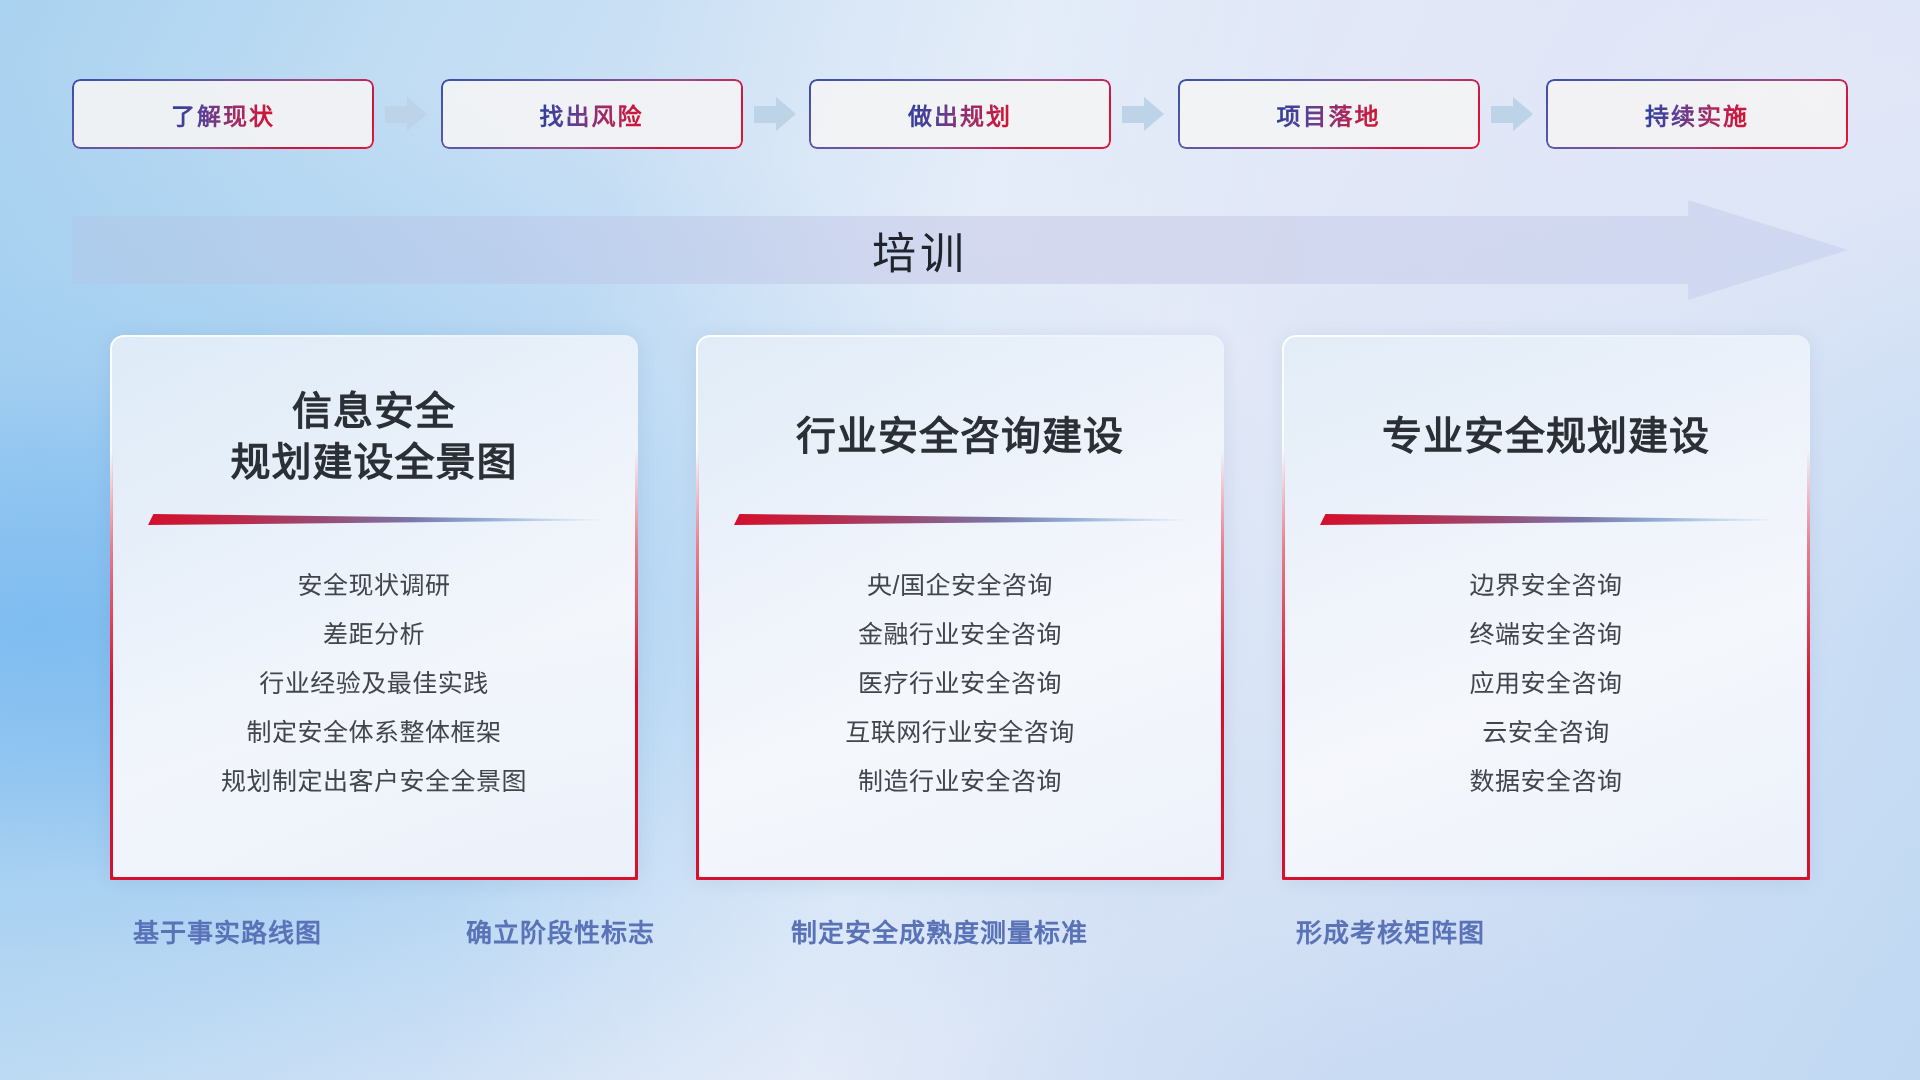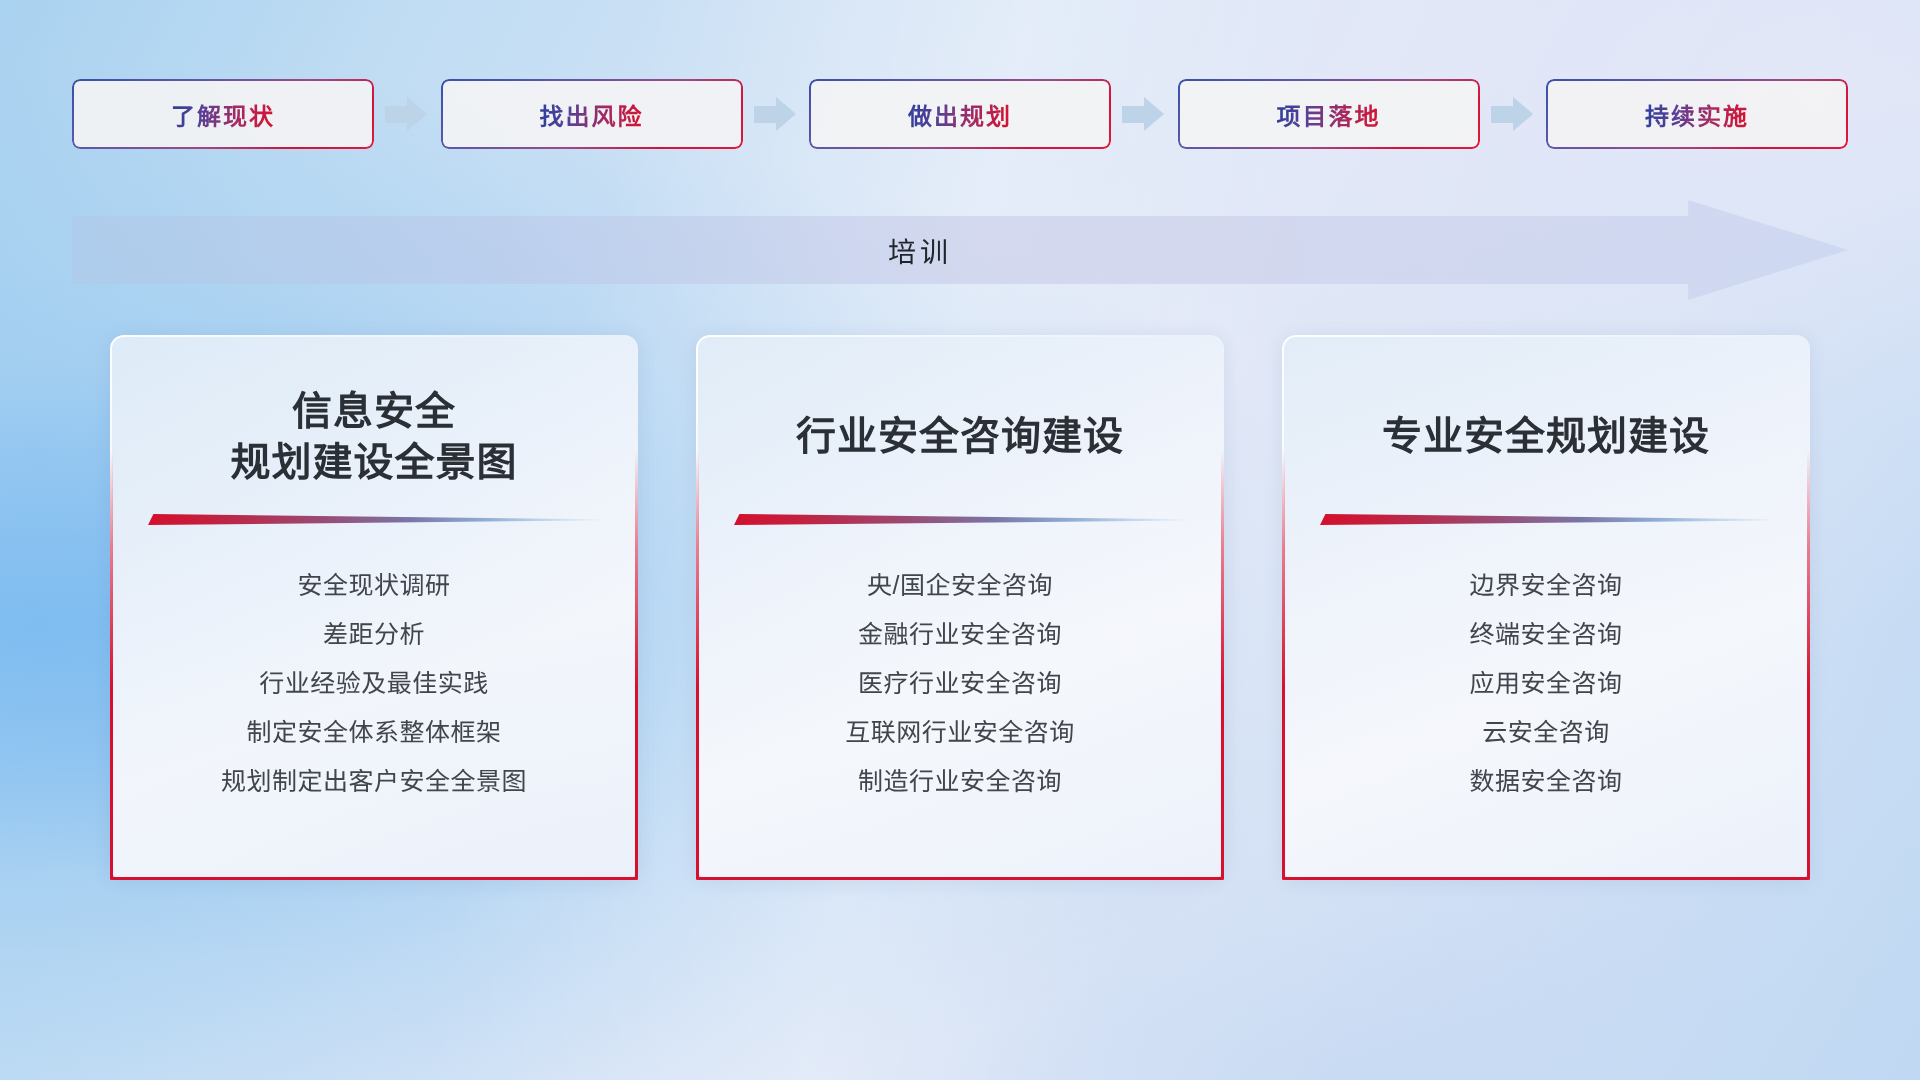--- a/index.html
+++ b/index.html
@@ -132,21 +132,21 @@
     background: linear-gradient(90deg, rgba(176,200,232,0.62) 0%, rgba(190,200,232,0.55) 30%, rgba(201,203,231,0.58) 55%, rgba(196,203,234,0.52) 80%, rgba(190,201,234,0.45) 100%);
     -webkit-clip-path: polygon(0 16%, 91% 16%, 91% 0%, 100% 50%, 91% 100%, 91% 84%, 0 84%);
             clip-path: polygon(0 16%, 91% 16%, 91% 0%, 100% 50%, 91% 100%, 91% 84%, 0 84%);
   }
   .banner-title {
     position: absolute;
     inset: 0;
     display: flex;
     align-items: center;
     justify-content: center;
-    font-size: 28px;
+    font-size: 44px;
     font-weight: 500;
     color: #20242c;
     letter-spacing: 4px;
     padding-right: 80px;
     box-sizing: border-box;
   }
 
   
   .cards {
     position: absolute;
@@ -382,14 +382,20 @@
       <ul class="card-list">
         <li>边界安全咨询</li>
         <li>终端安全咨询</li>
         <li>应用安全咨询</li>
         <li>云安全咨询</li>
         <li>数据安全咨询</li>
       </ul>
     </div>
   </div>
 
+  <div class="footnotes">
+    <span class="footnote" id="fn0" style="left: 133px;">基于事实路线图</span>
+    <span class="footnote" id="fn1" style="left: 466px;">确立阶段性标志</span>
+    <span class="footnote" id="fn2" style="left: 791px;">制定安全成熟度测量标准</span>
+    <span class="footnote" id="fn3" style="left: 1296px;">形成考核矩阵图</span>
+  </div>
 
 </div>
 
 </body></html>

